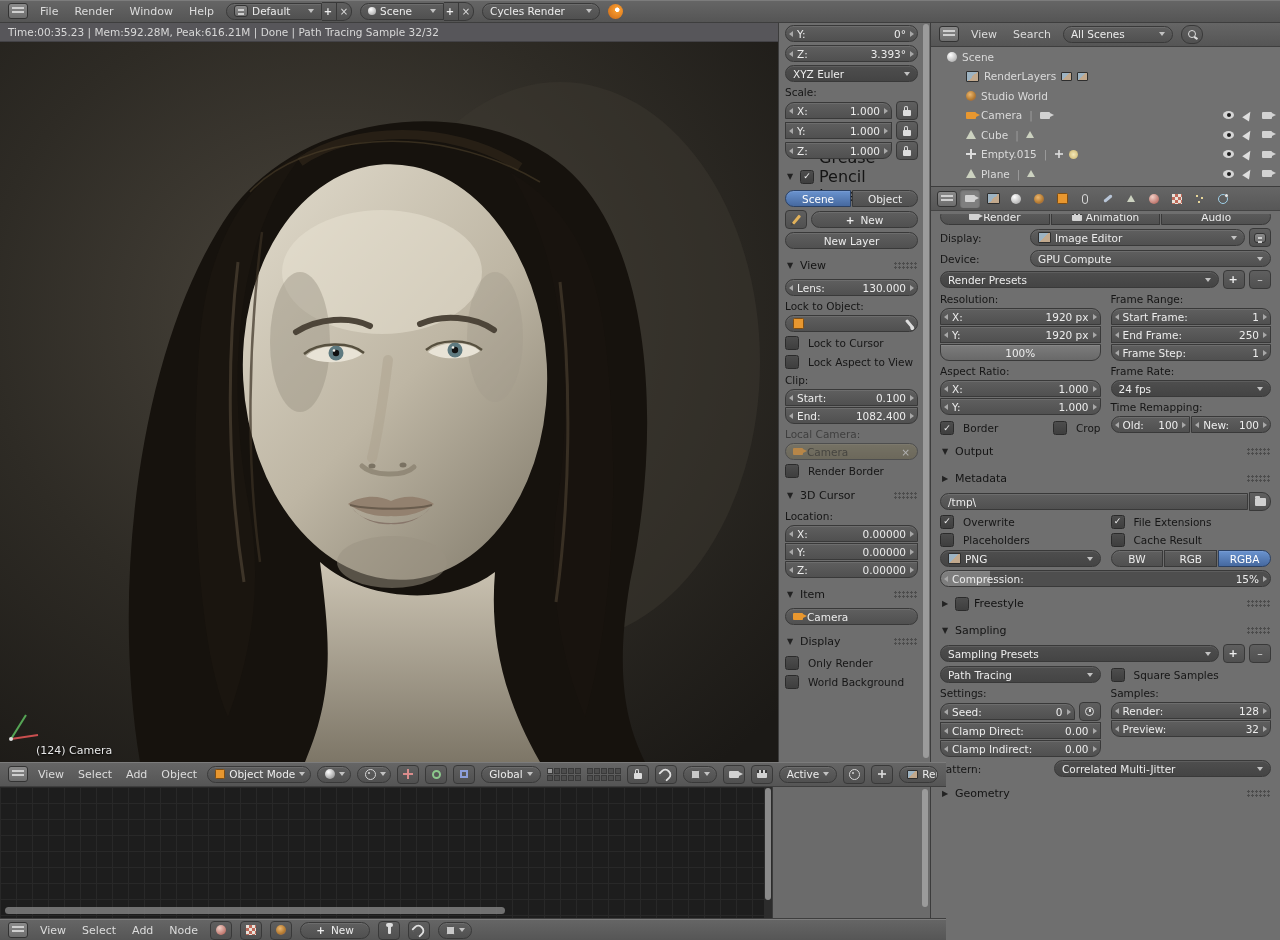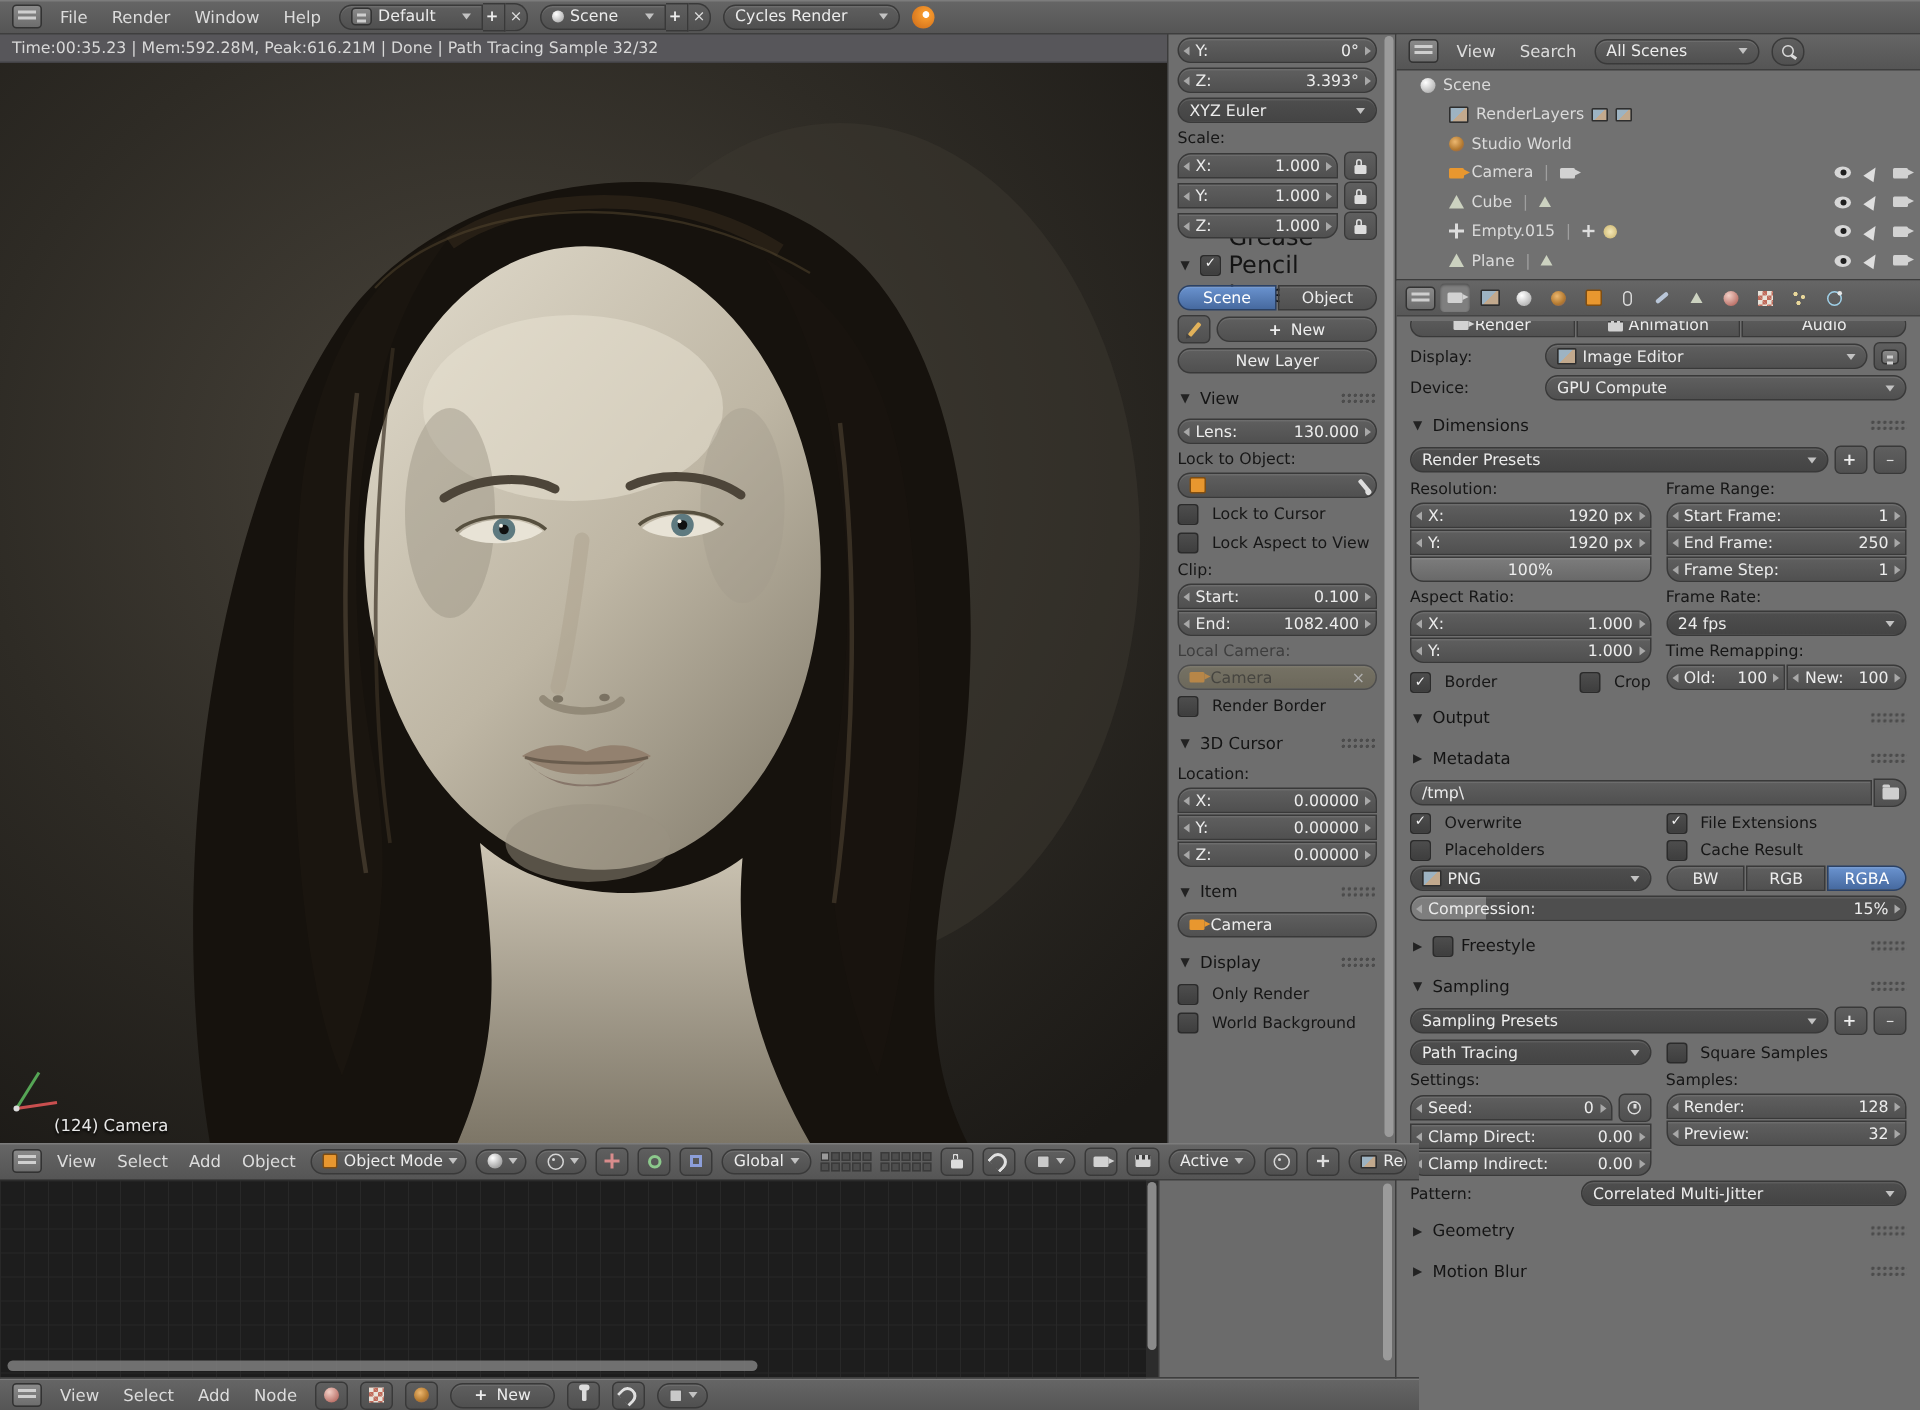--- a/index.html
+++ b/index.html
@@ -566,25 +566,20 @@
             <span class="edicon" style="width:10px;height:8px"></span>
           </span>
         </div>
       <div class="row">
           <div class="lab" style="width:86px">Device:</div>
         <div class="w dd" style="flex:1">
             <span>GPU Compute</span>
           </div>
         </div>
 
-      <div class="phead">
-        <span class="tri open"></span>
-        <span>Dimensions</span>
-          <span class="grip"></span>
-        </div>
       <div class="row">
           <div class="w dd dark" style="flex:1">
             <span>Render Presets</span>
           </div>
         <span class="wbtn plus"></span>
         <span class="wbtn" style="color:#ddd">–</span>
         </div>
       <div class="cols">
         <div class="c">
           <div class="lab">Resolution:</div>
@@ -791,25 +786,20 @@
       <div class="row">
           <div class="lab" style="width:110px">Pattern:</div>
         <div class="w dd dark" style="flex:1">
             <span>Correlated Multi-Jitter</span>
           </div>
         </div>
 
       <div class="phead">
         <span class="tri closed"></span>
         <span>Geometry</span>
-          <span class="grip"></span>
-        </div>
-      <div class="phead">
-        <span class="tri closed"></span>
-        <span>Motion Blur</span>
           <span class="grip"></span>
         </div>
     </div>
   </div>
 
   <div id="view3d-header" class="hdr">
     <span class="edicon"></span>
     <span class="menu">View</span>
     <span class="menu">Select</span>
     <span class="menu">Add</span>

